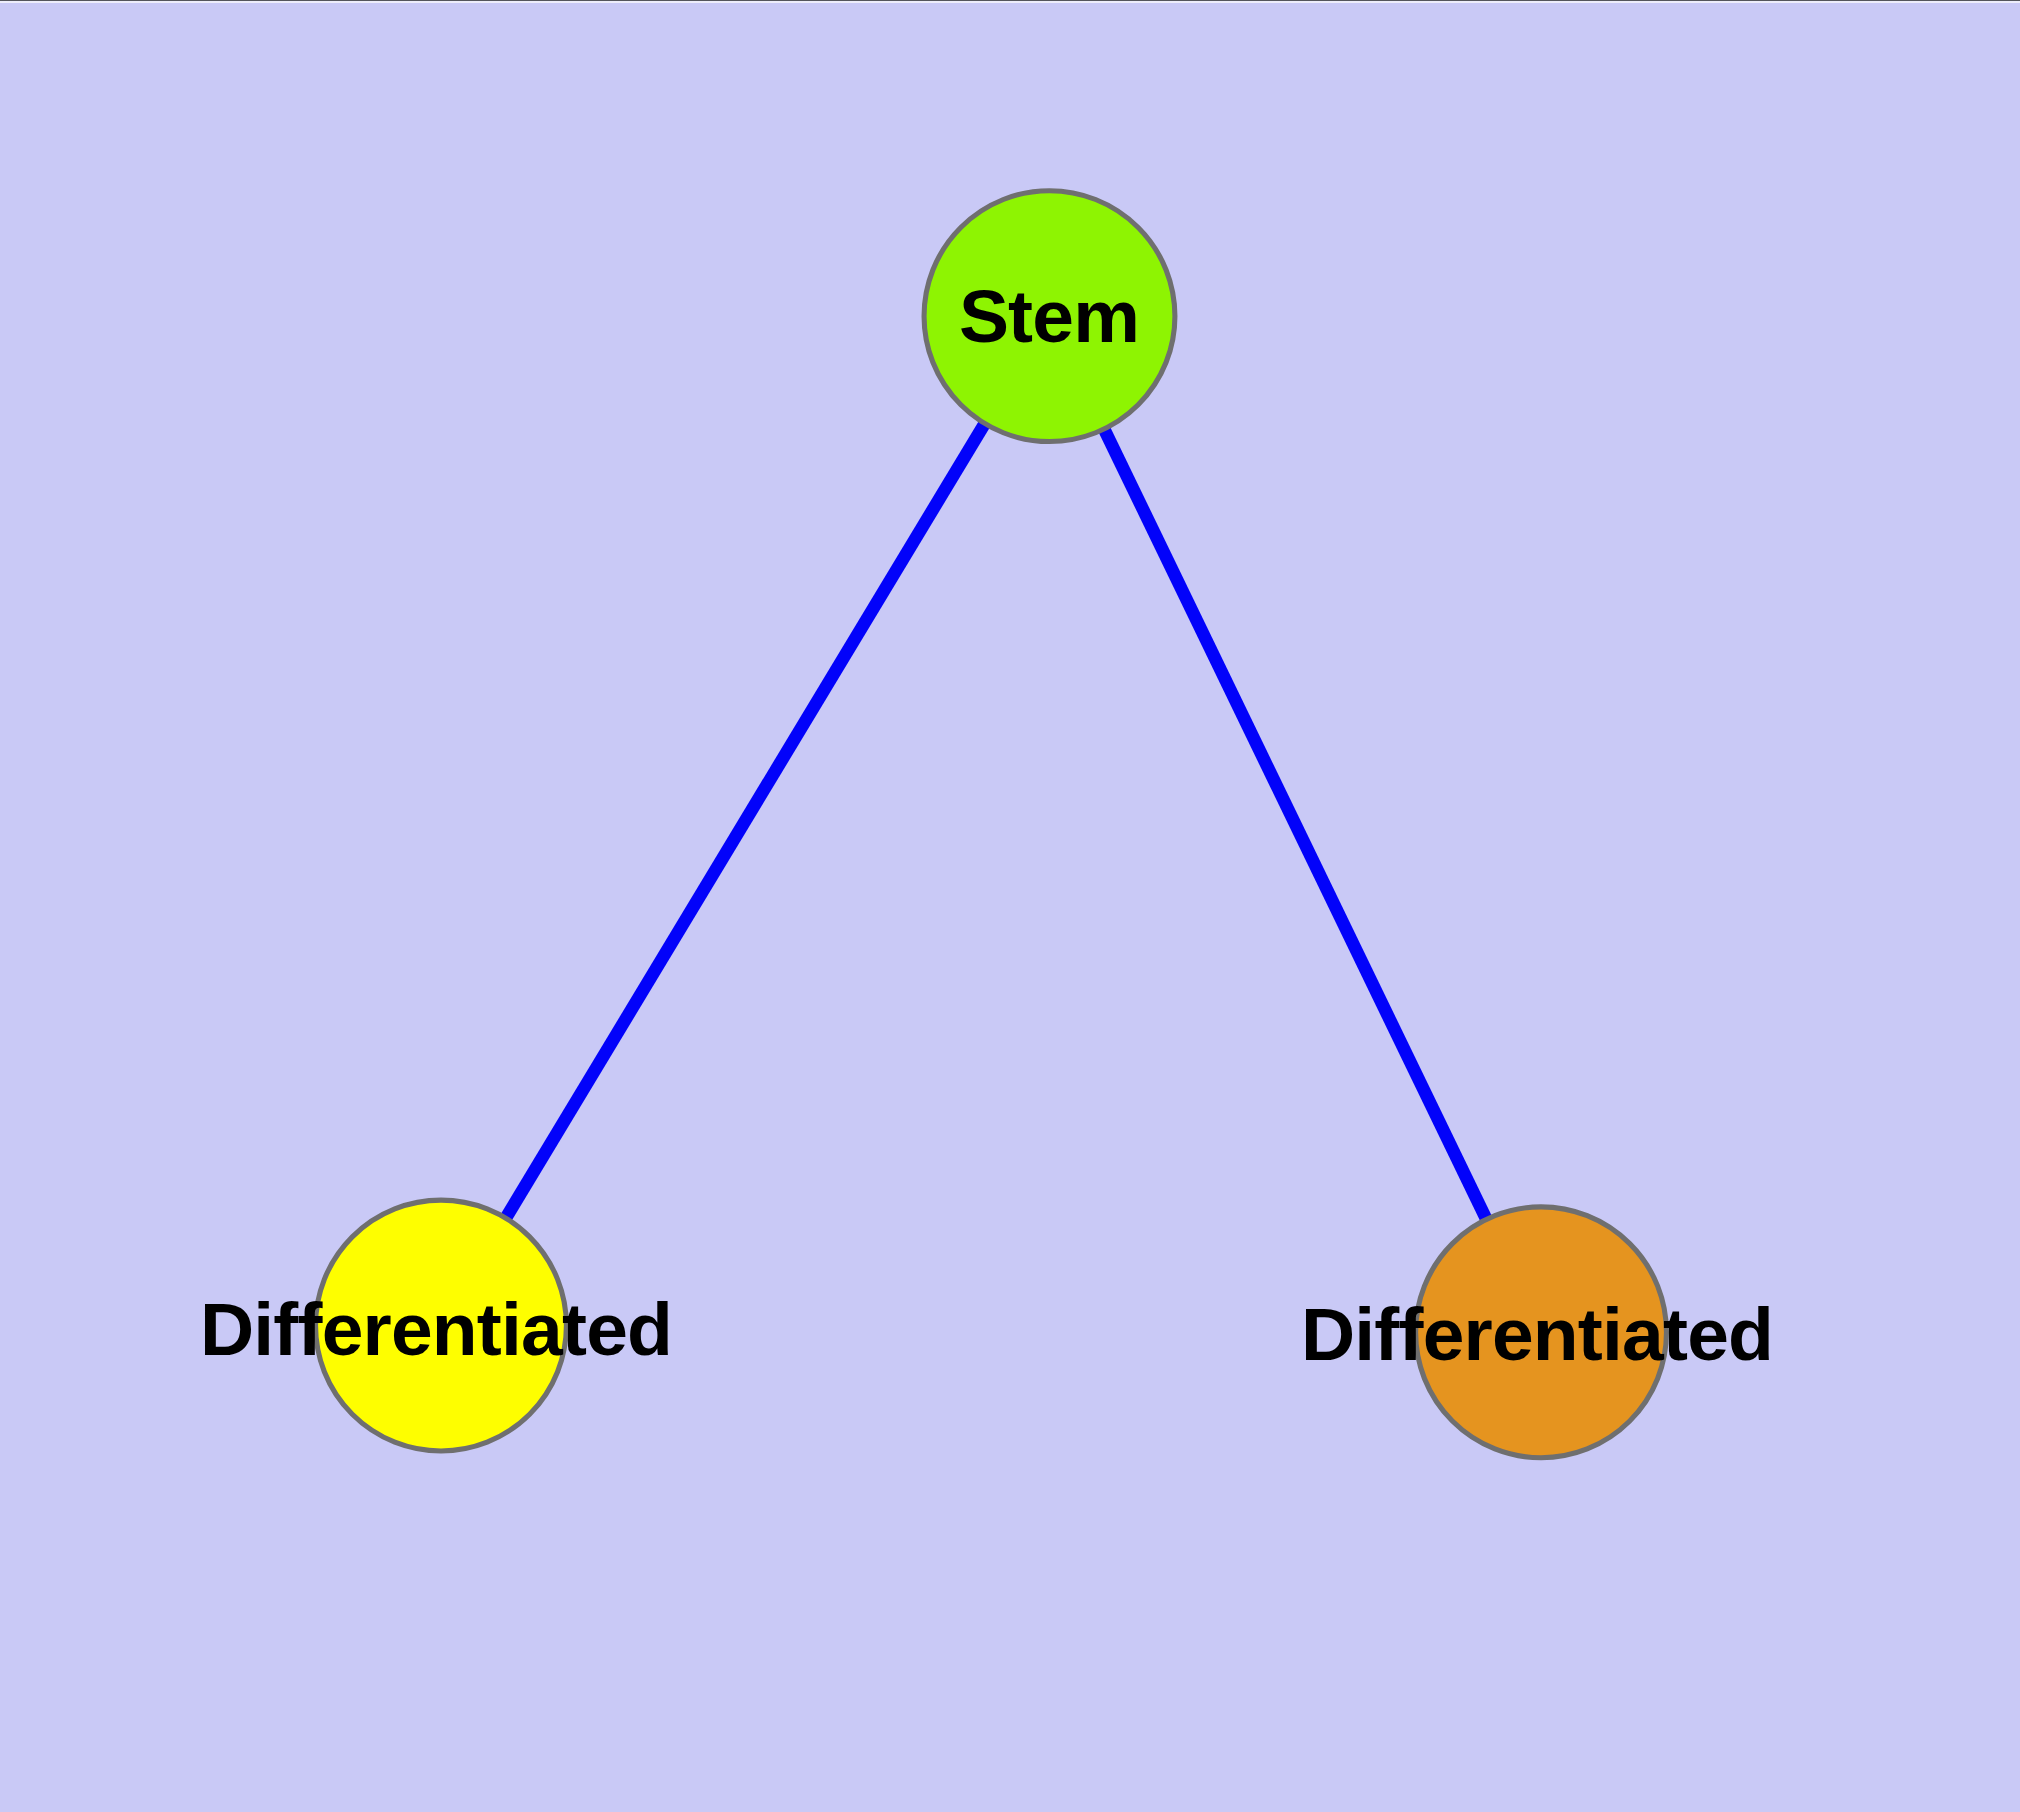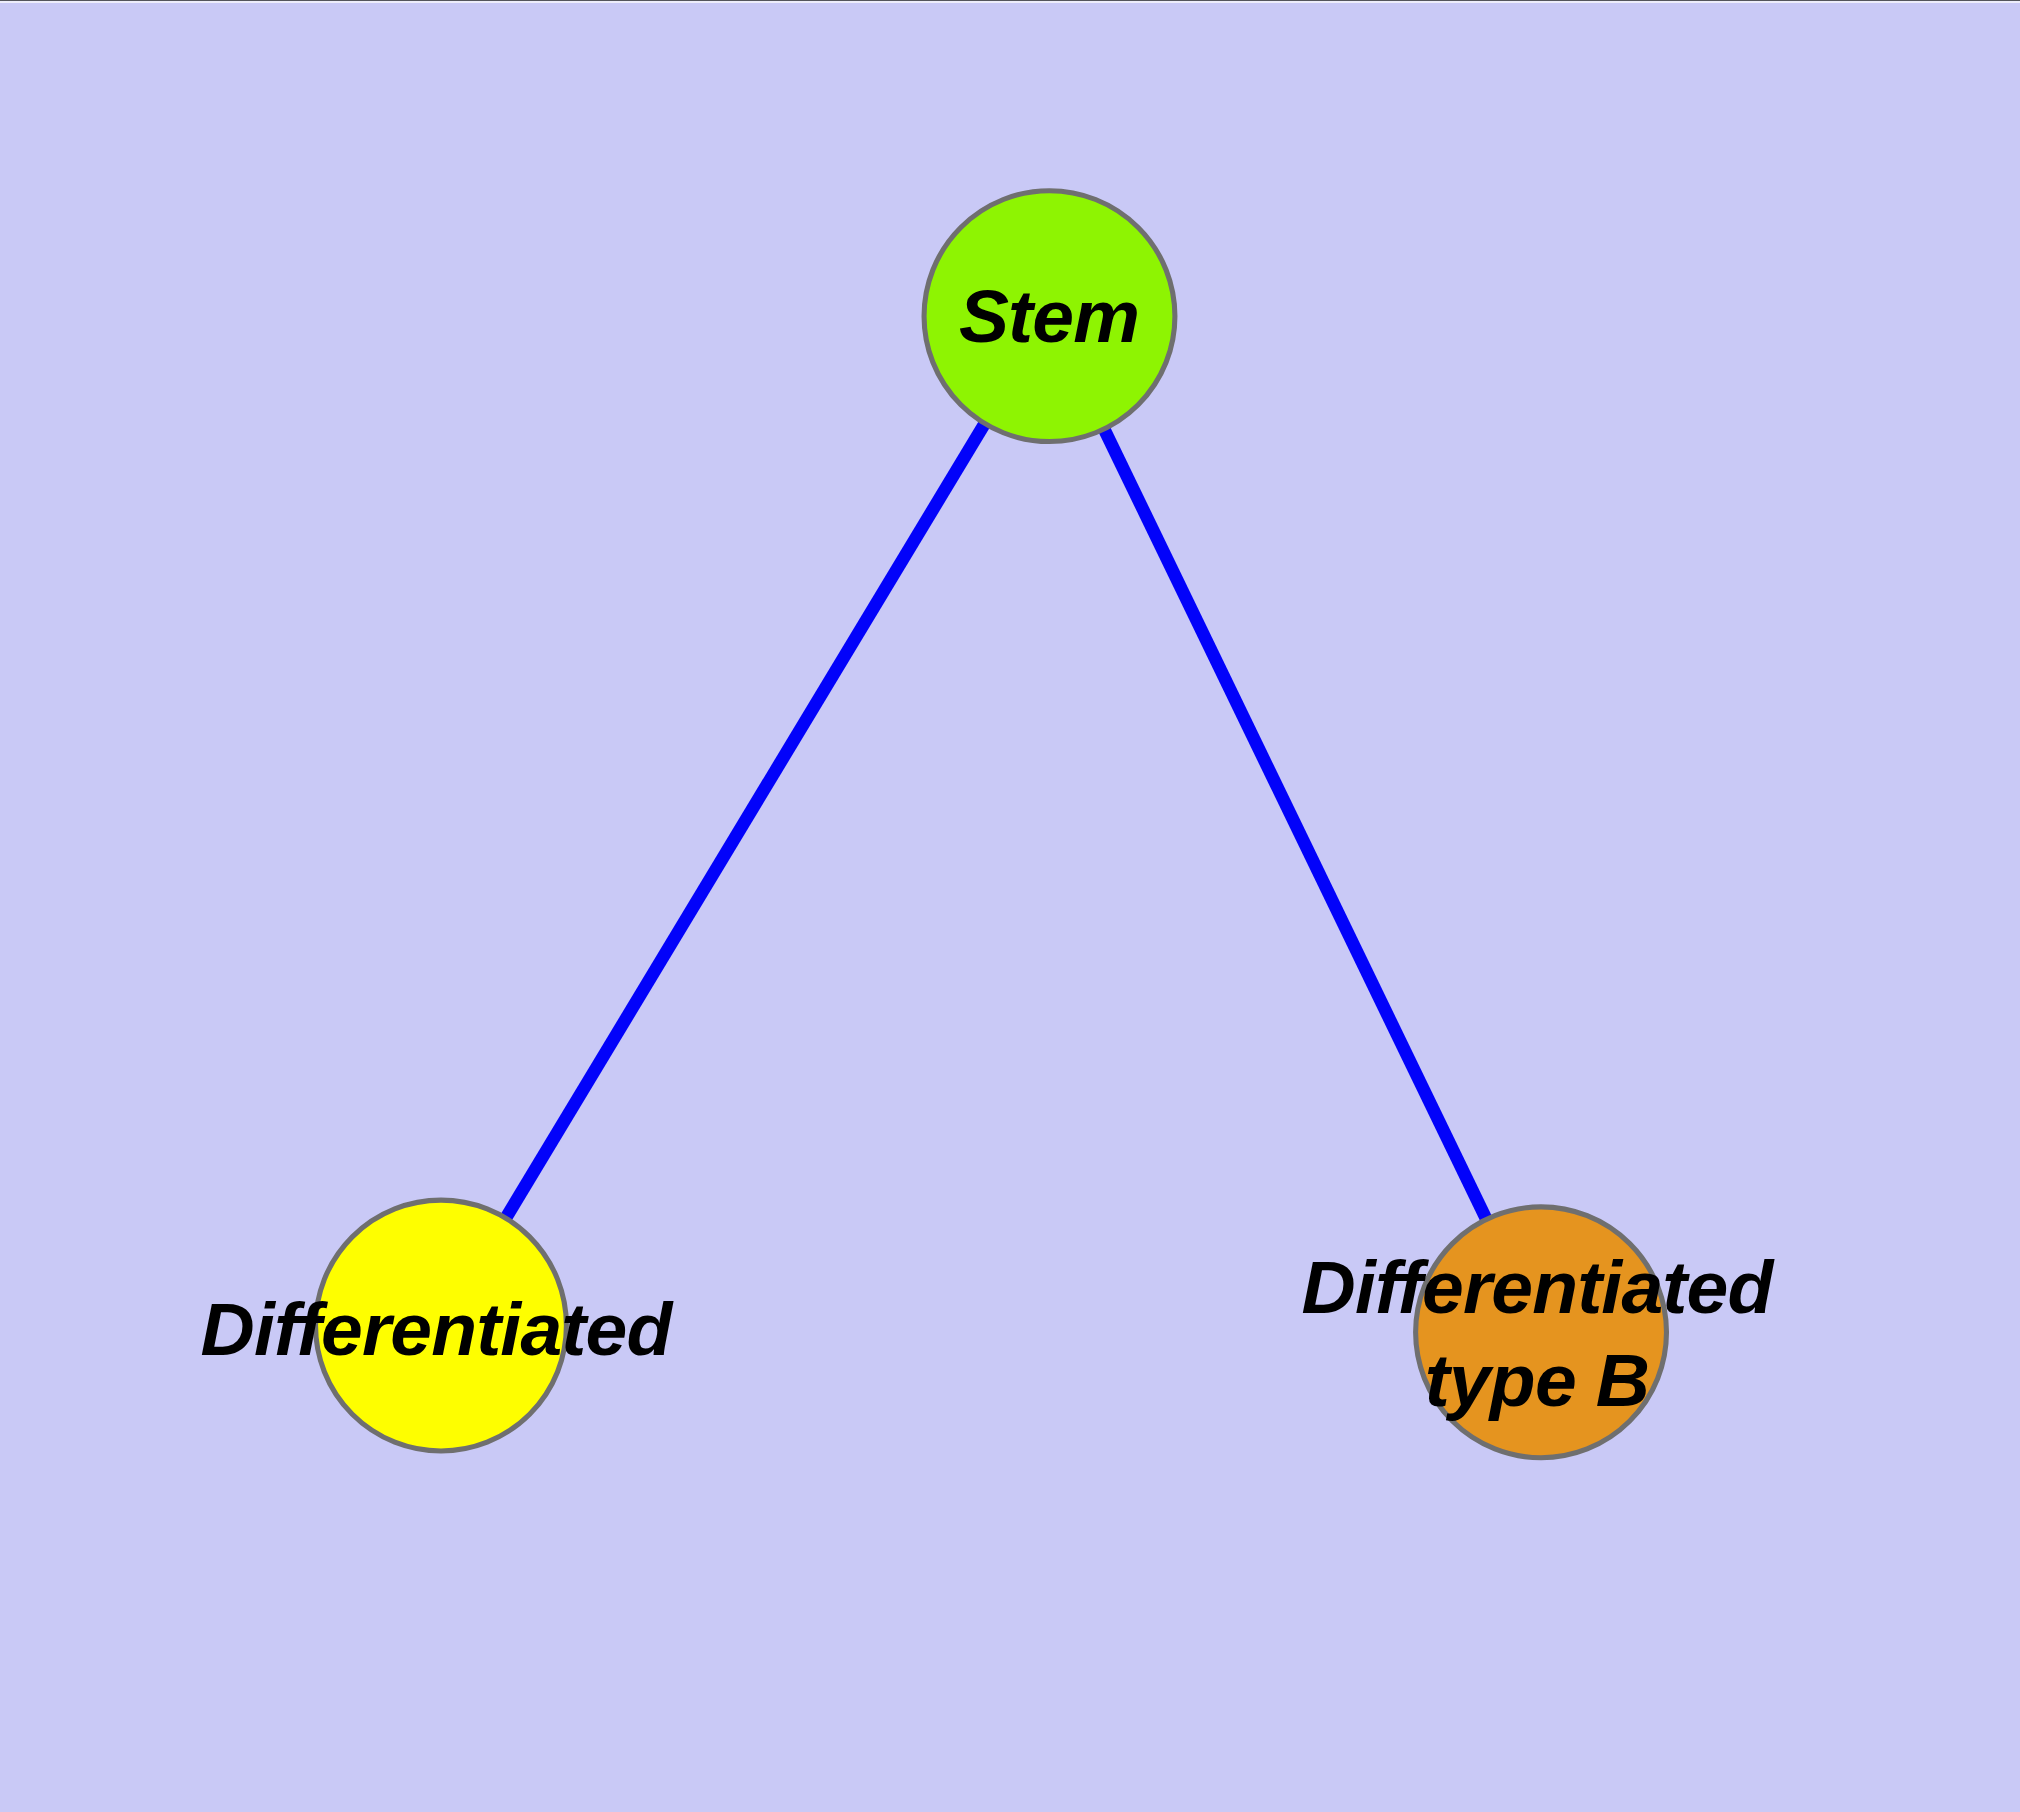--- a/index.html
+++ b/index.html
@@ -31,28 +31,27 @@
   svg.graph line {
     stroke-width: 15px;
     stroke-linecap: butt;
   }
   svg.graph circle {
     stroke-width: 6px;
   }
   .label {
     position: absolute;
     transform: translate(-50%, -50%);
-    text-align: center;
+    text-align: left;
     font-weight: bold;
     font-size: 75px;
     line-height: 93px;
     white-space: nowrap;
     z-index: 2;
     letter-spacing: -0.8px;
-    font-style: italic;
   }
   .label .line {
     display: block;
   }
   .label-stem  { left: 1049px; top: 316px;  }
   .label-a     { left: 436px;  top: 1329px; }
   .label-b     { left: 1537px; top: 1334px; }
 </style>
 </head>
 <body>
@@ -75,17 +74,16 @@
   </svg>
 
   <div class="label label-stem" style="color: rgb(0, 0, 0);">Stem</div>
 
   <div class="label label-a" style="color: rgb(0, 0, 0);">
     <span class="line">Differentiated</span>
   </div>
 
   <div class="label label-b" style="color: rgb(0, 0, 0);">
     <span class="line">Differentiated</span>
-    <span class="line">type B</span>
   </div>
 
 </div>
 
 
 </body></html>

